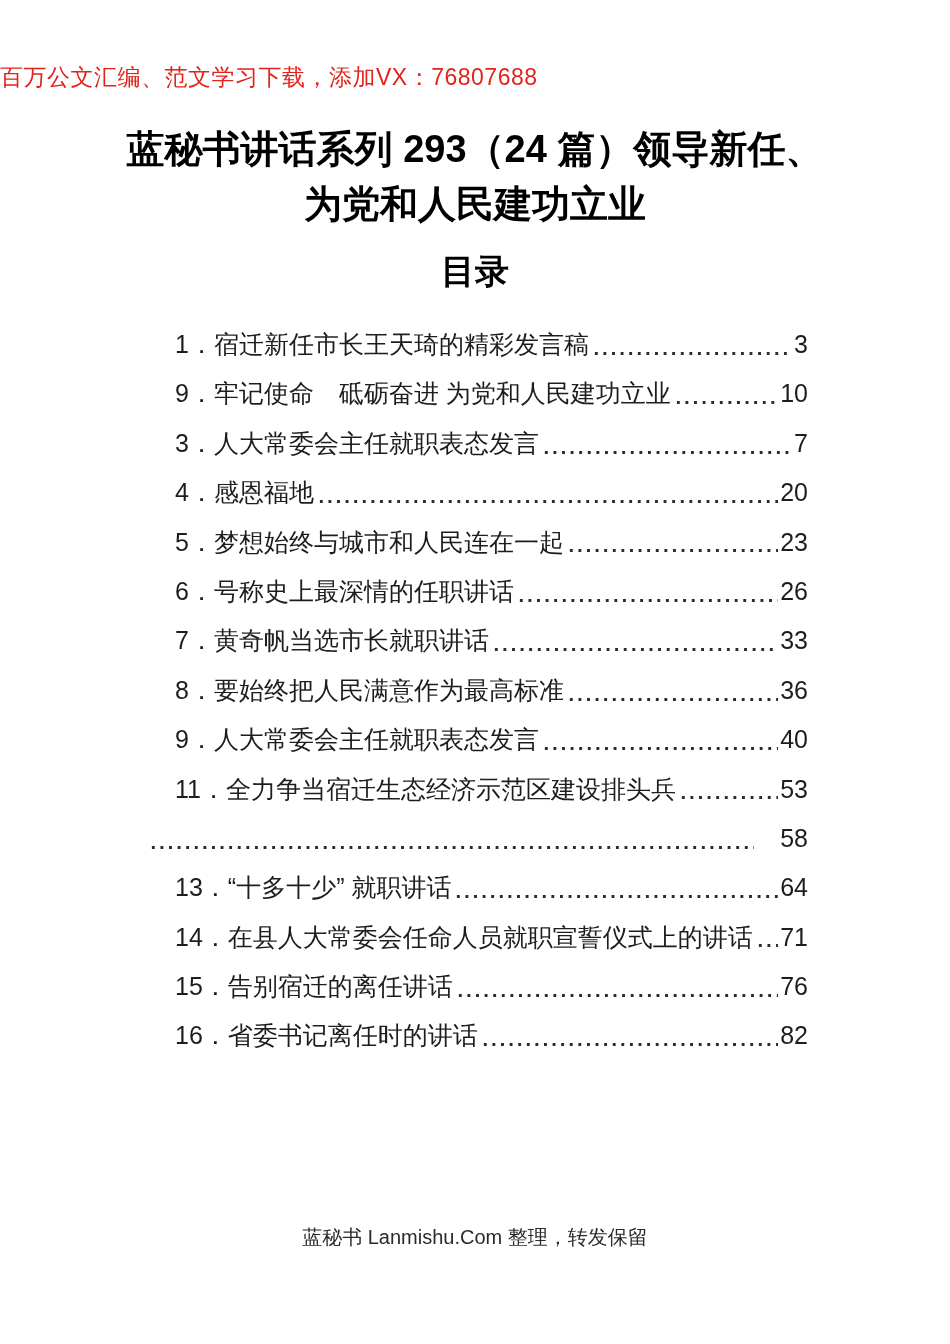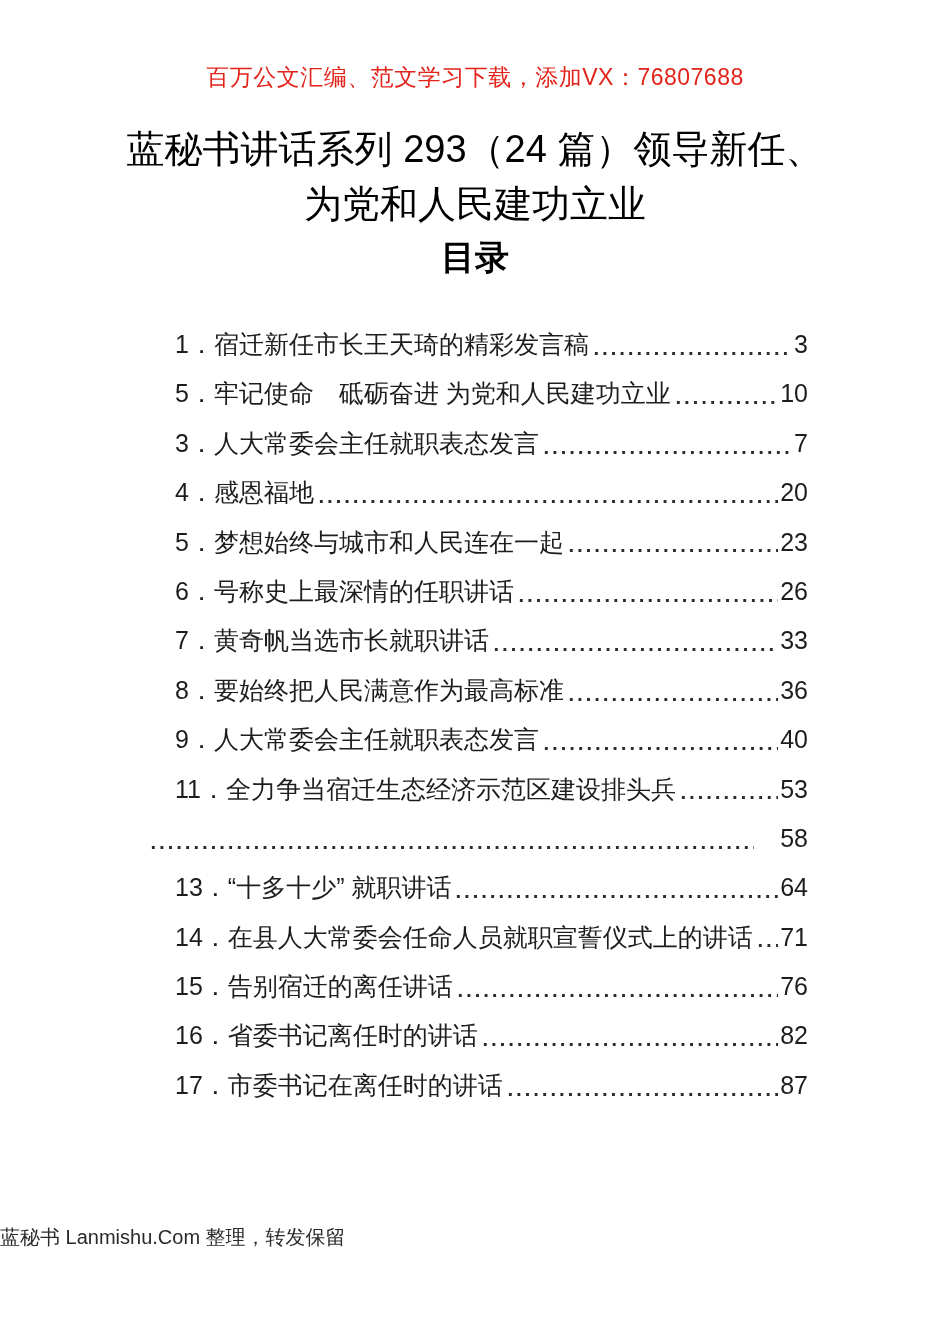--- a/index.html
+++ b/index.html
@@ -18,44 +18,43 @@
     width: 950px;
     height: 1344px;
     background: #ffffff;
     overflow: hidden;
   }
   .promo {
     position: absolute;
     top: 62px;
     left: 0;
     width: 100%;
-    text-align: center;
     font-size: 23px;
     color: var(--promo-red);
     letter-spacing: 0.5px;
   }
   .title-block {
     position: absolute;
     top: 122px;
     left: 115px;
     width: 720px;
     text-align: center;
     color: #000000;
   }
   .title-line {
     font-size: 38px;
-    font-weight: normal;
+    font-weight: bold;
     line-height: 55px;
     white-space: nowrap;
   }
   .toc-heading {
     font-size: 34px;
     font-weight: bold;
     line-height: 46px;
-    margin-top: 2px;
+    margin-top: 16px;
   }
   .toc {
     position: absolute;
     top: 320px;
     left: 146px;
     width: 662px;
   }
   .toc-row {
     display: flex;
     align-items: stretch;
@@ -75,20 +74,21 @@
     background-size: 8.6px 8.6px;
     background-repeat: repeat-x;
     background-position: left bottom 12px;
   }
   .page-num { flex: 0 0 auto; }
   .footer {
     position: absolute;
     top: 1224px;
     left: 0;
     width: 100%;
+    text-align: center;
     font-size: 20px;
     color: #2a2a2a;
   }
 </style>
 </head>
 <body>
 
 <div class="page">
 
   <div class="promo">百万公文汇编、范文学习下载，添加VX：76807688</div>
@@ -101,21 +101,21 @@
 
   <div class="toc">
 
     <div class="toc-row">
       <span class="entry-label">1．宿迁新任市长王天琦的精彩发言稿</span>
       <span class="leader"></span>
       <span class="page-num">3</span>
     </div>
 
     <div class="toc-row">
-      <span class="entry-label">5．牢记使命　砥砺奋进 为党和人民建功立业</span>
+      <span class="entry-label">9．牢记使命　砥砺奋进 为党和人民建功立业</span>
       <span class="leader"></span>
       <span class="page-num">10</span>
     </div>
 
     <div class="toc-row">
       <span class="entry-label">3．人大常委会主任就职表态发言</span>
       <span class="leader"></span>
       <span class="page-num">7</span>
     </div>
 
@@ -184,23 +184,18 @@
       <span class="leader"></span>
       <span class="page-num">76</span>
     </div>
 
     <div class="toc-row">
       <span class="entry-label">16．省委书记离任时的讲话</span>
       <span class="leader"></span>
       <span class="page-num">82</span>
     </div>
 
-    <div class="toc-row">
-      <span class="entry-label">17．市委书记在离任时的讲话</span>
-      <span class="leader"></span>
-      <span class="page-num">87</span>
-    </div>
 
   </div>
 
   <div class="footer">蓝秘书 Lanmishu.Com 整理，转发保留</div>
 
 </div>
 
 </body></html>

